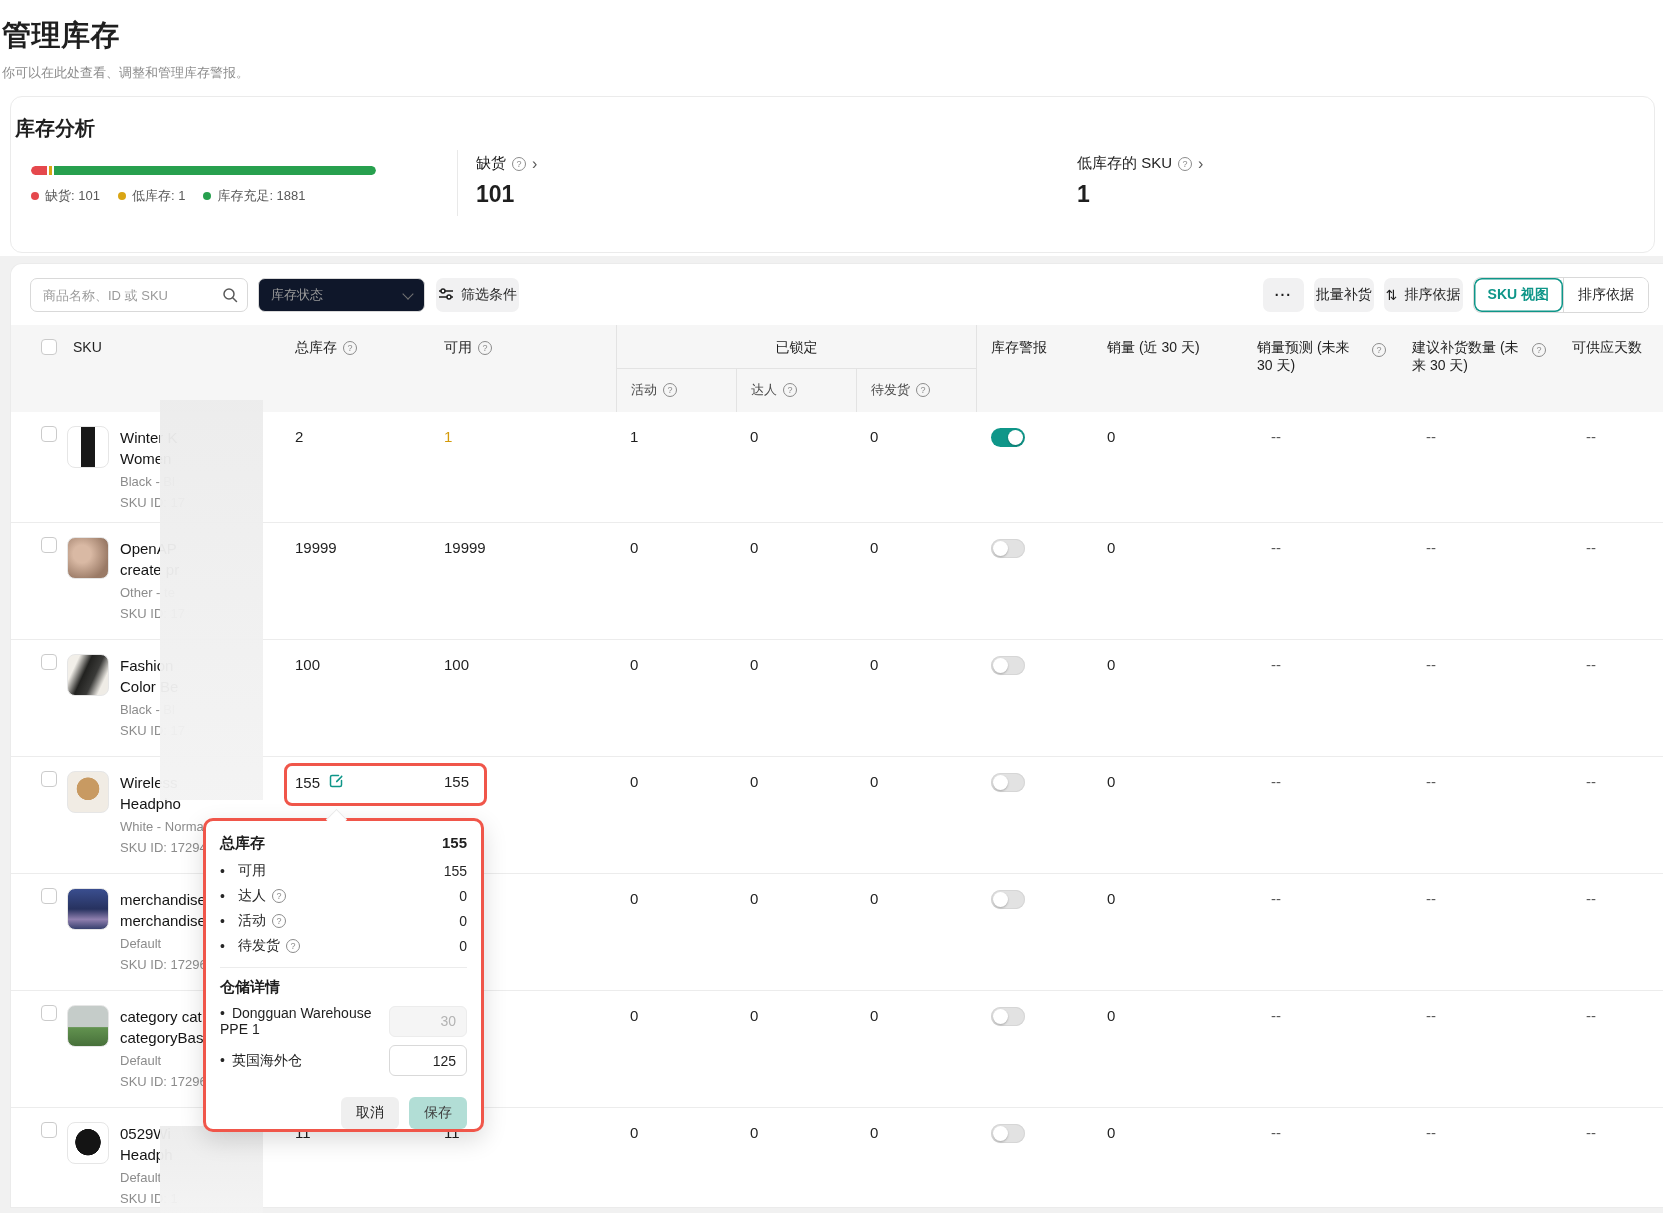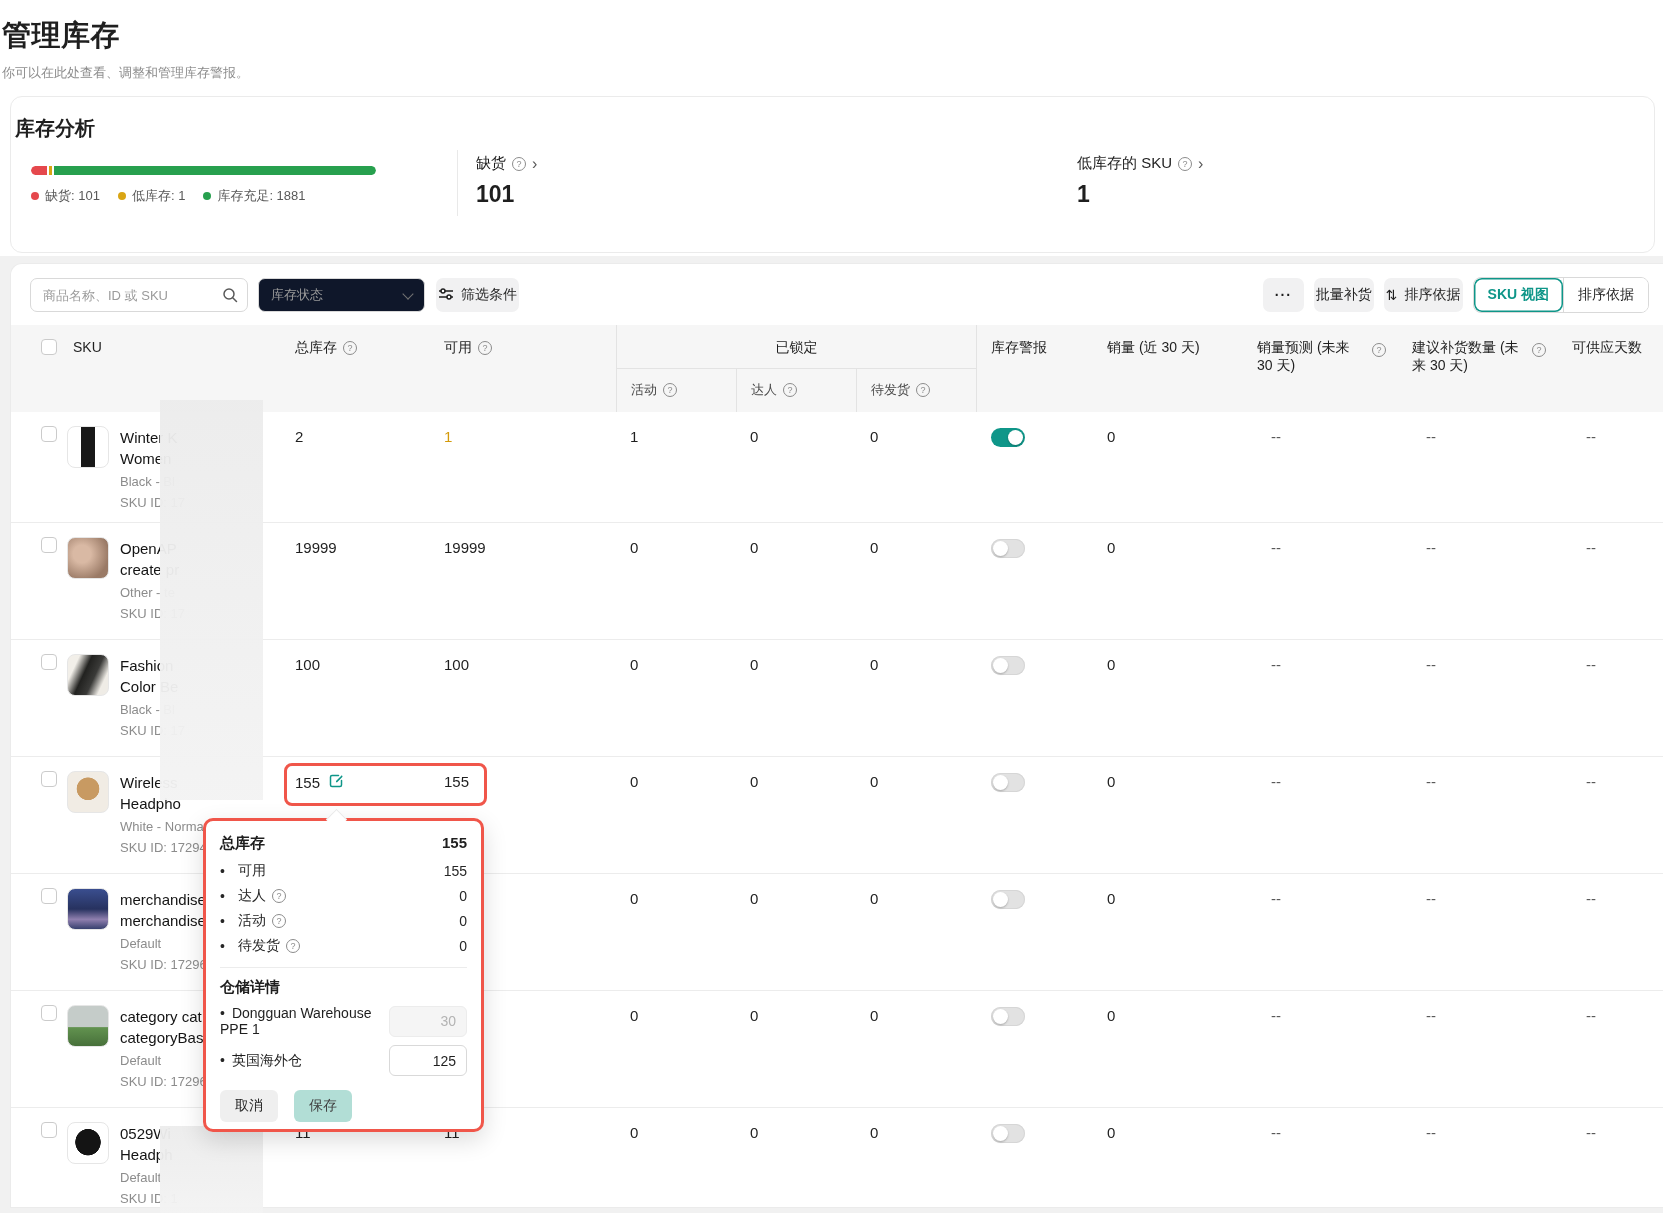--- a/index.html
+++ b/index.html
@@ -113,21 +113,21 @@
   .popup-pointer { position:absolute; left:123px; top:-9px; width:15px; height:15px; background:#fff; transform:rotate(45deg); border-left:1px solid #e8e8e8; border-top:1px solid #e8e8e8; z-index:31; }
   .popup-total { display:flex; justify-content:space-between; font-size:15px; font-weight:700; margin-bottom:9px; }
   .popup-row { display:flex; justify-content:space-between; align-items:center; margin:7px 0; color:#262626; }
   .popup-row .lbl { display:flex; align-items:center; gap:6px; }
   .bullet::before { content:"•"; margin-right:7px; color:#262626; }
   .popup-divider { border-top:1px solid #ececec; margin:12px 0 10px 0; }
   .popup-sec-title { font-size:15px; font-weight:700; margin:2px 0 4px 0; }
   .wh-row { display:flex; justify-content:space-between; align-items:center; margin:8px 0; }
   .wh-input { width:78px; height:31px; border:1px solid #d9d9d9; border-radius:6px; text-align:right; padding-right:10px; font-size:14px; font-family:inherit; color:#1f1f1f; background:#fff; }
   .wh-input:disabled { background:#f5f5f5; border-color:#ececec; color:#b3b3b3; }
-  .popup-actions { display:flex; gap:16px; margin-top:14px; }
+  .popup-actions { display:flex; justify-content:flex-end; gap:10px; margin-top:21px; }
   .p-btn { height:32px; padding:0 15px; border:none; border-radius:6px; font-size:14px; cursor:pointer; font-family:inherit; }
   .p-btn-cancel { background:#efefef; color:#1f1f1f; }
   .p-btn-save { background:#b2ded6; color:#404040; }
 </style>
 </head>
 <body>
 
 <div class="screen">
   <div class="page-lower-bg"></div>
 

